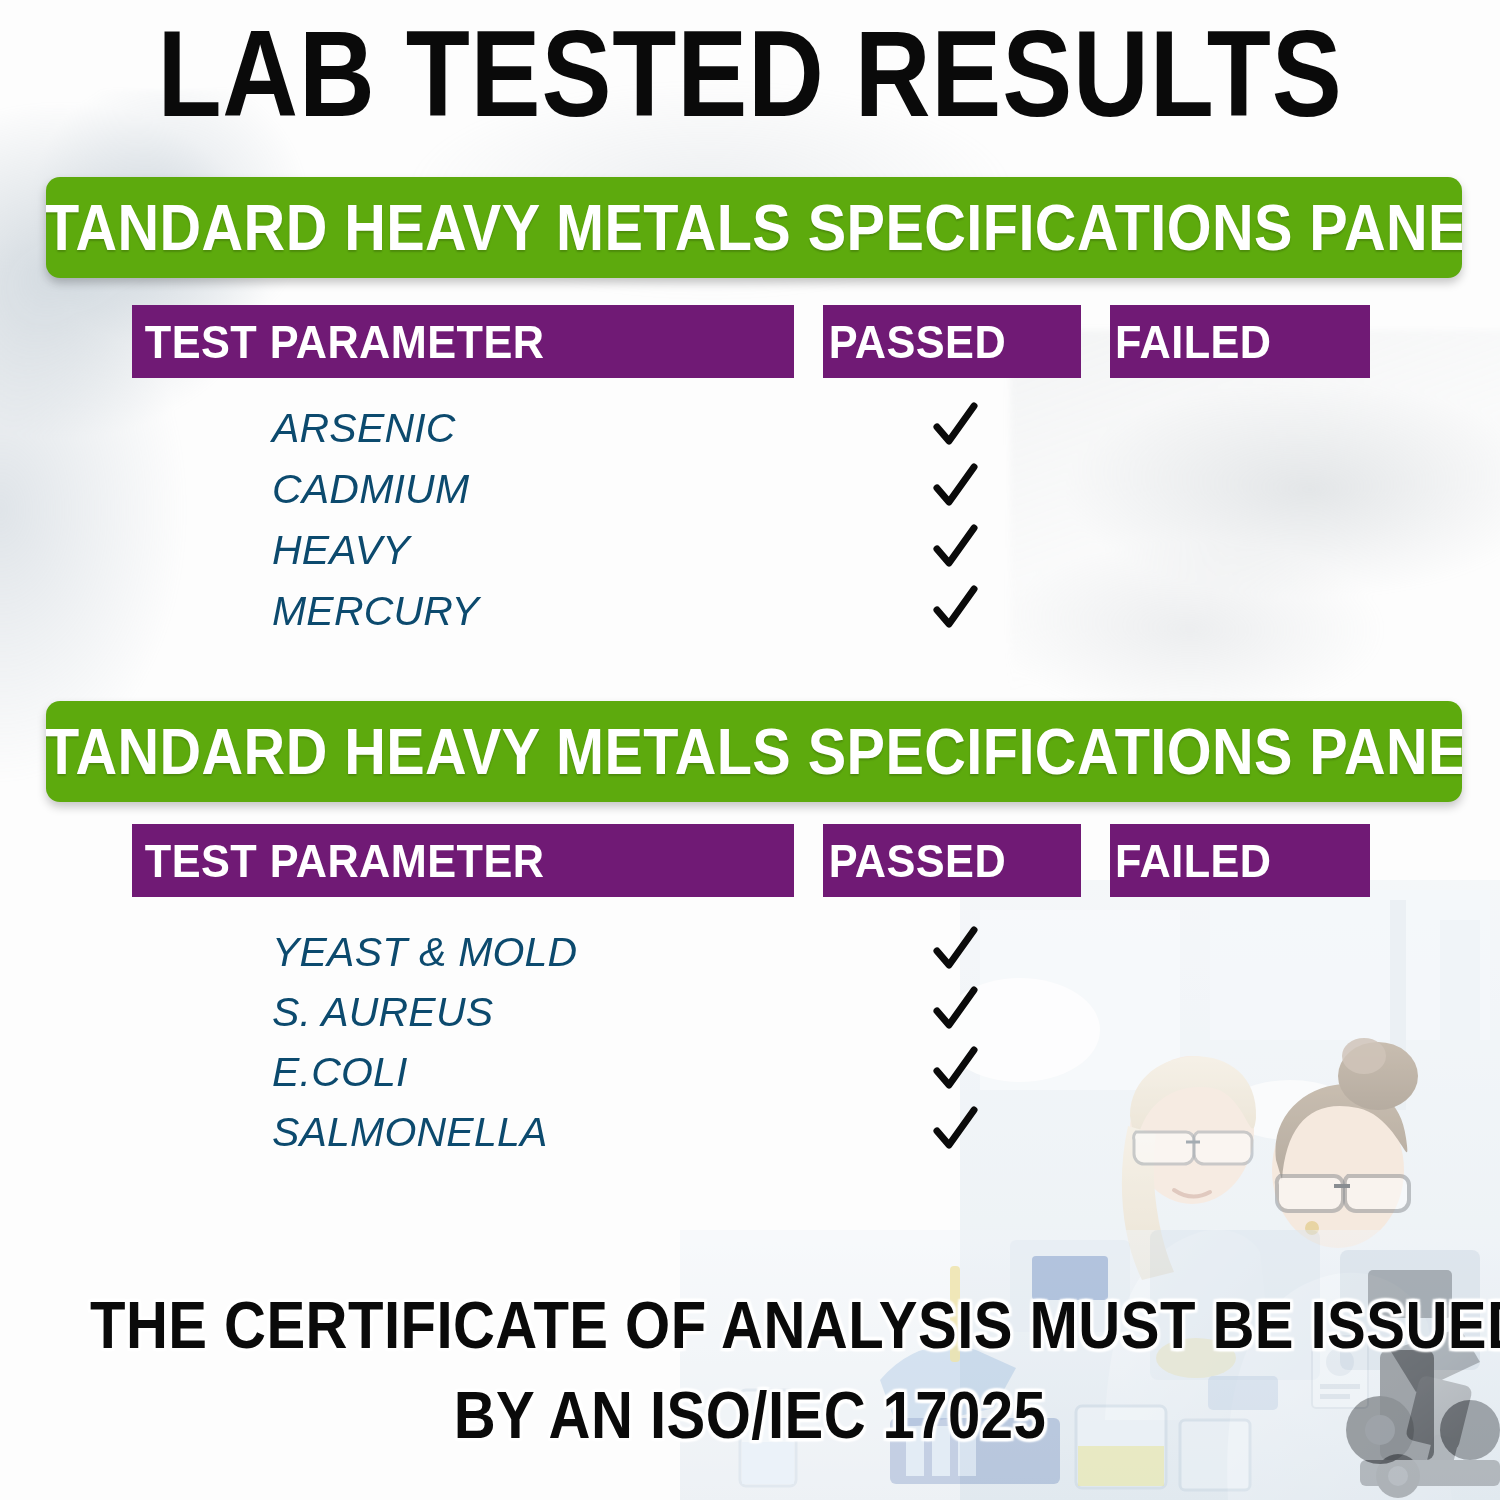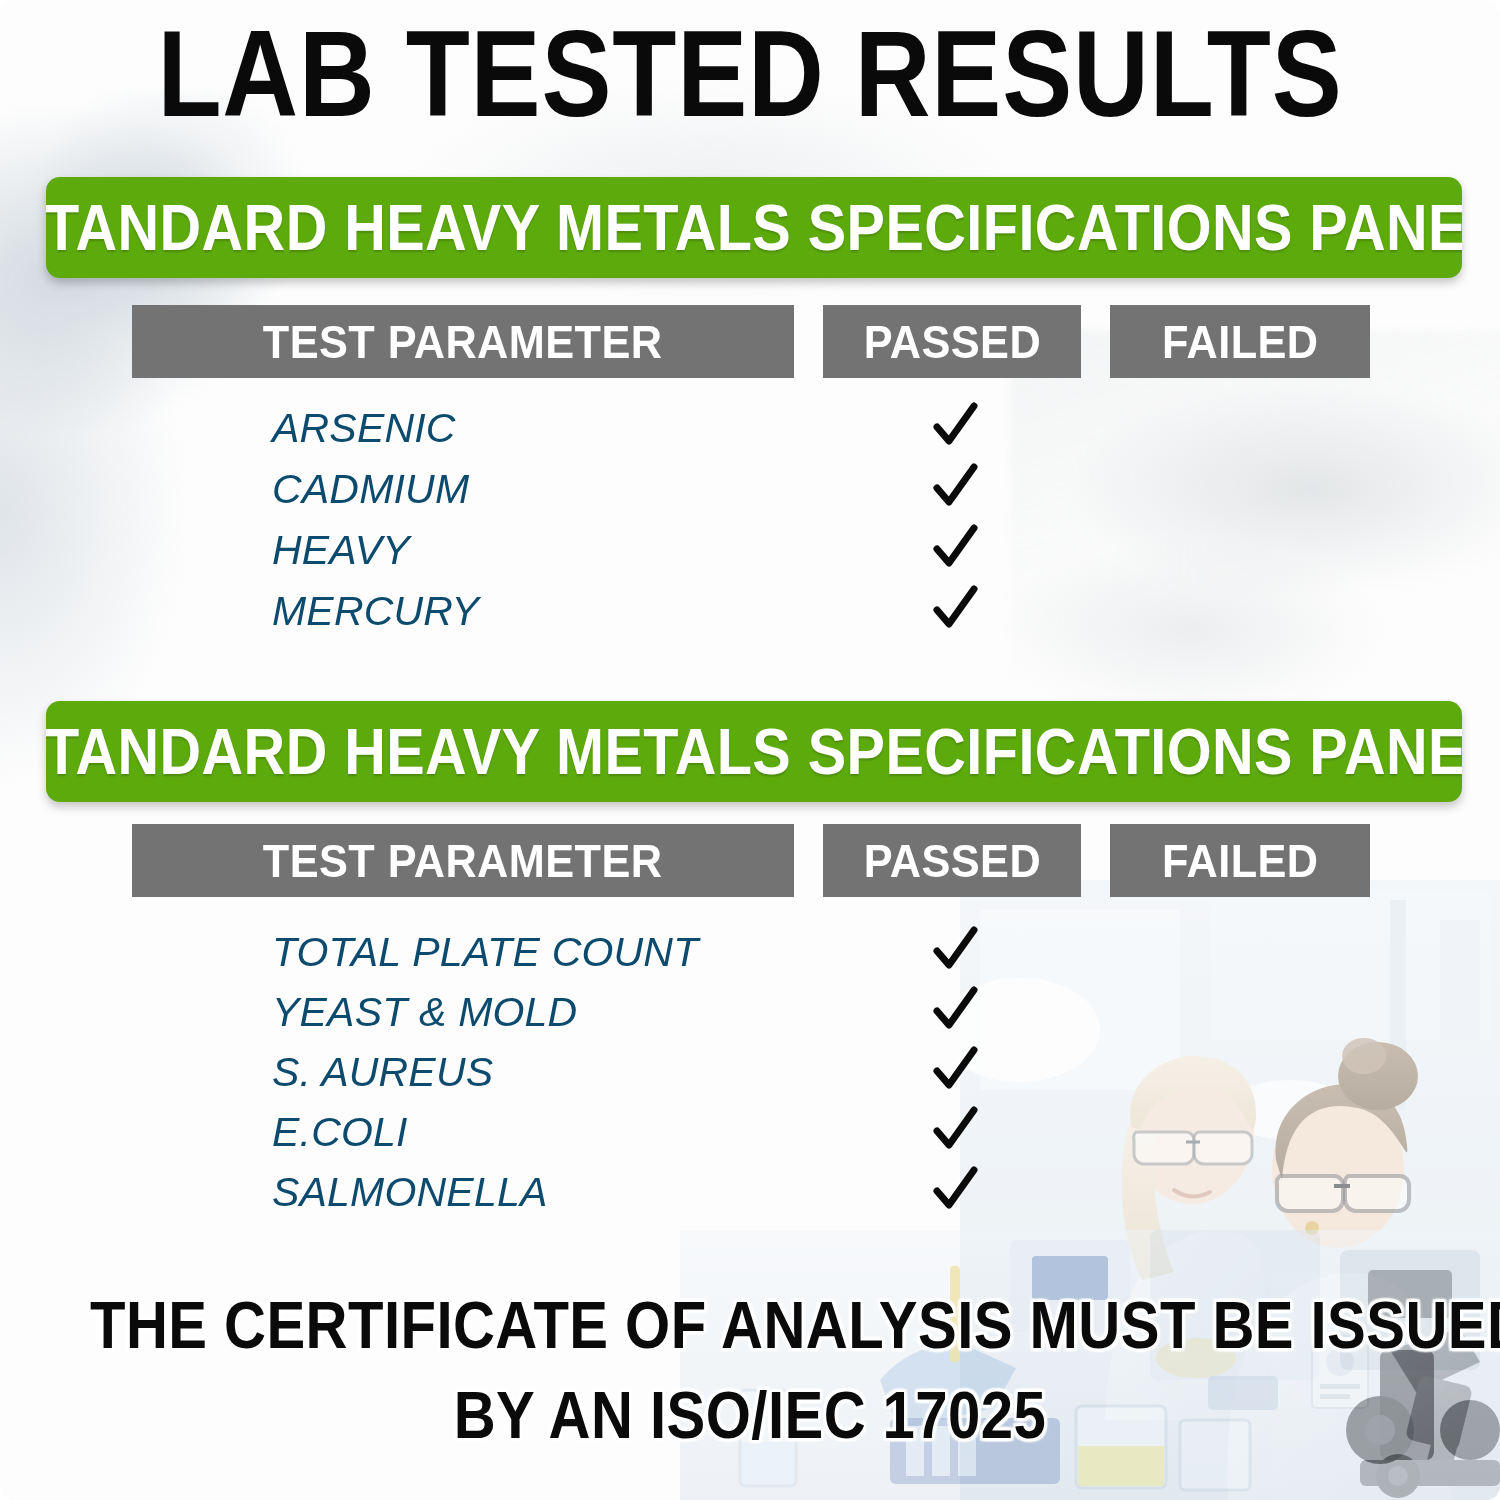--- a/index.html
+++ b/index.html
@@ -13,21 +13,20 @@
     font-family: "Liberation Sans", sans-serif;
     overflow: hidden;
   }
 
   #poster {
     position: relative;
     width: 1500px;
     height: 1500px;
     background: #fdfdfd;
     overflow: hidden;
-    border-radius: 14px;
   }
 
   
   .bg-layer {
     position: absolute;
     pointer-events: none;
   }
 
   
   .bg-rock-left {
@@ -131,24 +130,24 @@
     transform: scaleX(0.90);
     white-space: nowrap;
     text-shadow: 0 2px 2px rgba(0,0,0,0.18);
   }
   #banner-1 { top: 177px; }
   #banner-2 { top: 701px; }
 
   
   .hdr-box {
     position: absolute;
-    background: #737373;
+    background: #701a75;
     display: flex;
     align-items: center;
-    justify-content: center;
+    justify-content: flex-start;
     overflow: hidden;
   }
   .hdr-box .hdr-text {
     font-family: "Liberation Sans Narrow", "Liberation Sans", sans-serif;
     font-weight: 700;
     font-size: 46px;
     line-height: 46px;
     letter-spacing: 0.5px;
     color: #ffffff;
     transform: scaleX(0.94);
@@ -419,29 +418,20 @@
   </div>
   <div class="hdr-box" id="t2-h-passed">
     <span class="hdr-text">PASSED</span>
   </div>
   <div class="hdr-box" id="t2-h-failed">
     <span class="hdr-text">FAILED</span>
   </div>
 
   <div class="table-body" id="t2-body">
     <div class="row">
-      <span class="param">TOTAL PLATE COUNT</span>
-      <span class="mark">
-        <svg viewBox="0 0 50 50">
-            <path d="M7 27 L19 41 L44 6" fill="none" stroke="#0a0a0a" stroke-width="7" stroke-linecap="round" stroke-linejoin="round"></path>
-          </svg>
-      </span>
-      <span class="mark-failed"></span>
-    </div>
-    <div class="row">
       <span class="param">YEAST &amp; MOLD</span>
       <span class="mark">
         <svg viewBox="0 0 50 50">
             <path d="M7 27 L19 41 L44 6" fill="none" stroke="#0a0a0a" stroke-width="7" stroke-linecap="round" stroke-linejoin="round"></path>
           </svg>
       </span>
       <span class="mark-failed"></span>
     </div>
     <div class="row">
       <span class="param">S. AUREUS</span>

